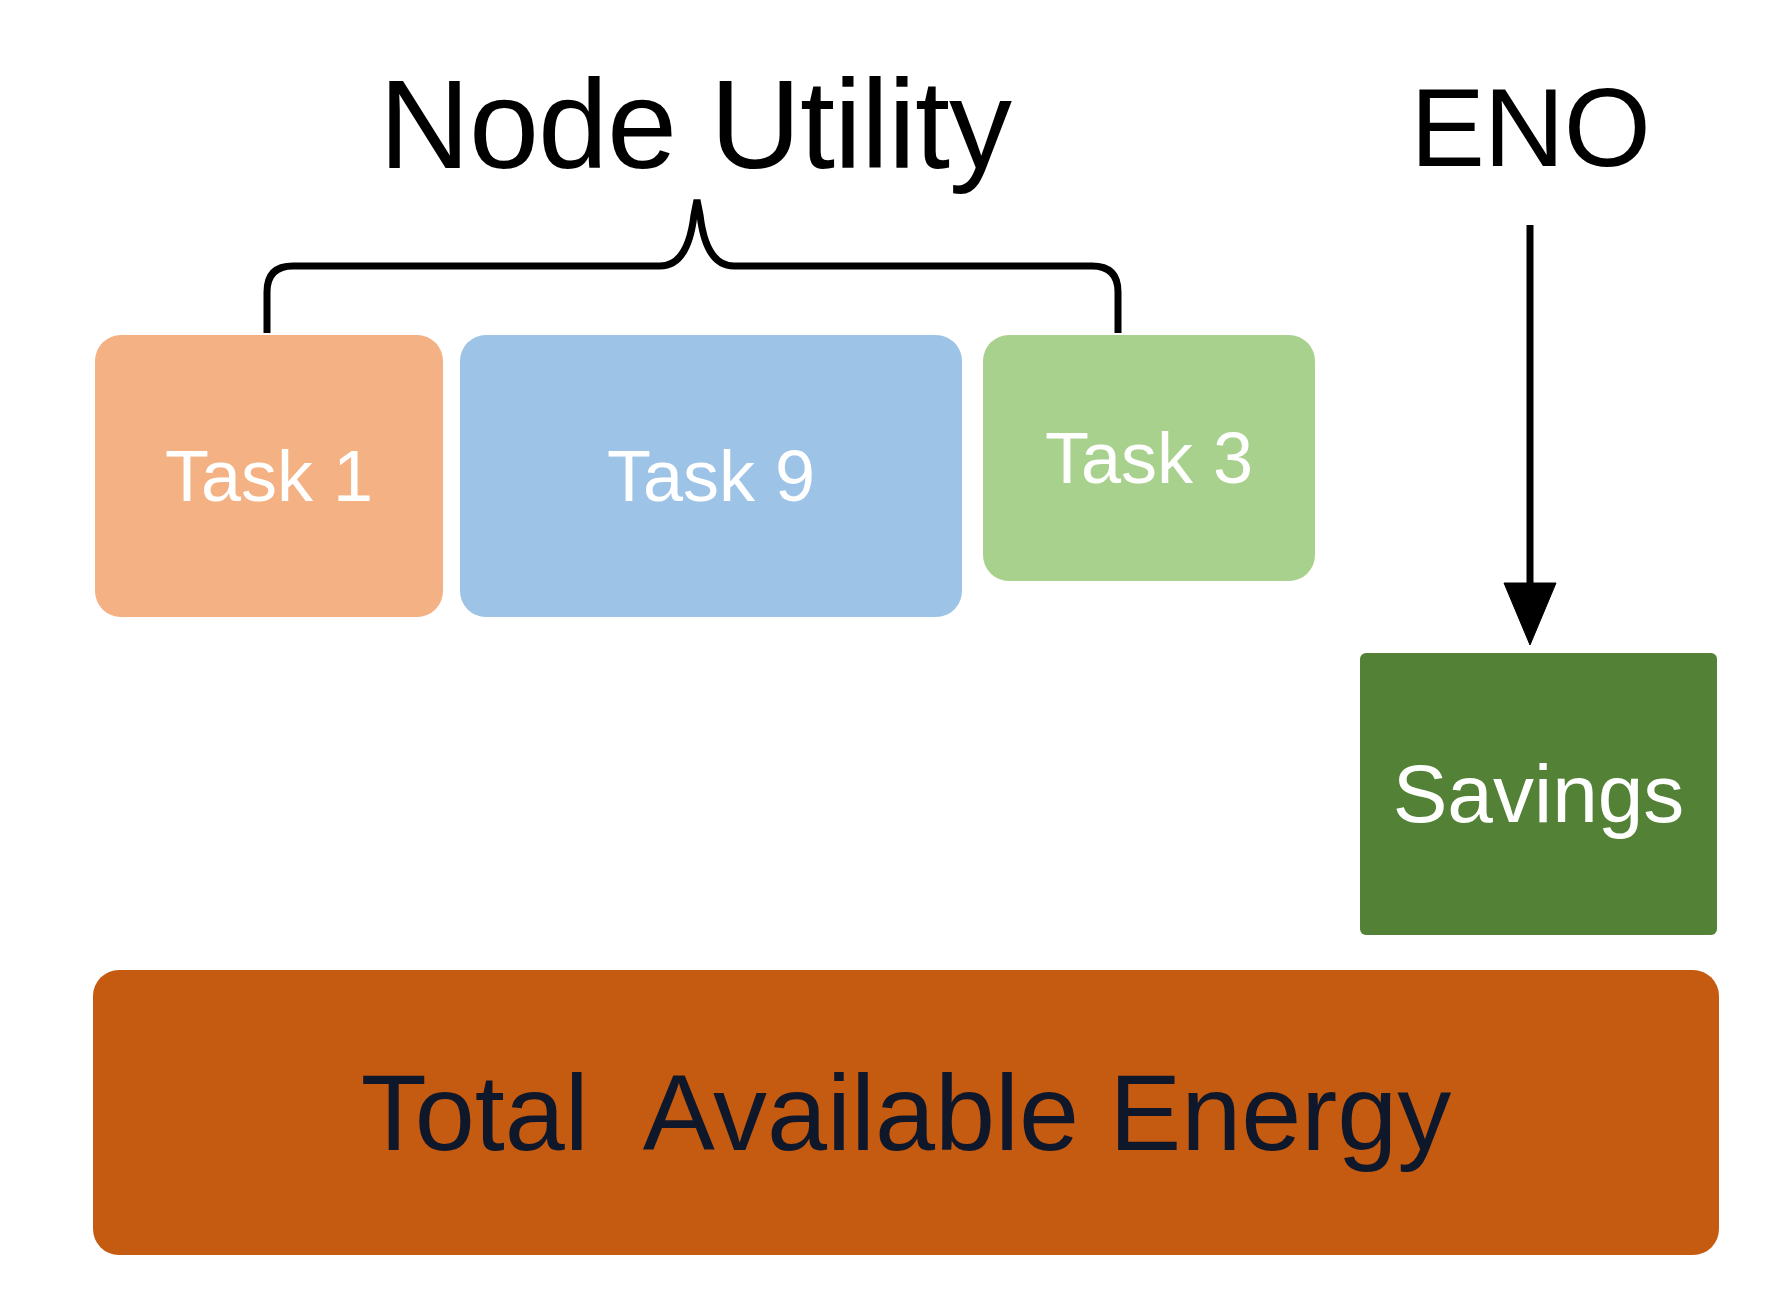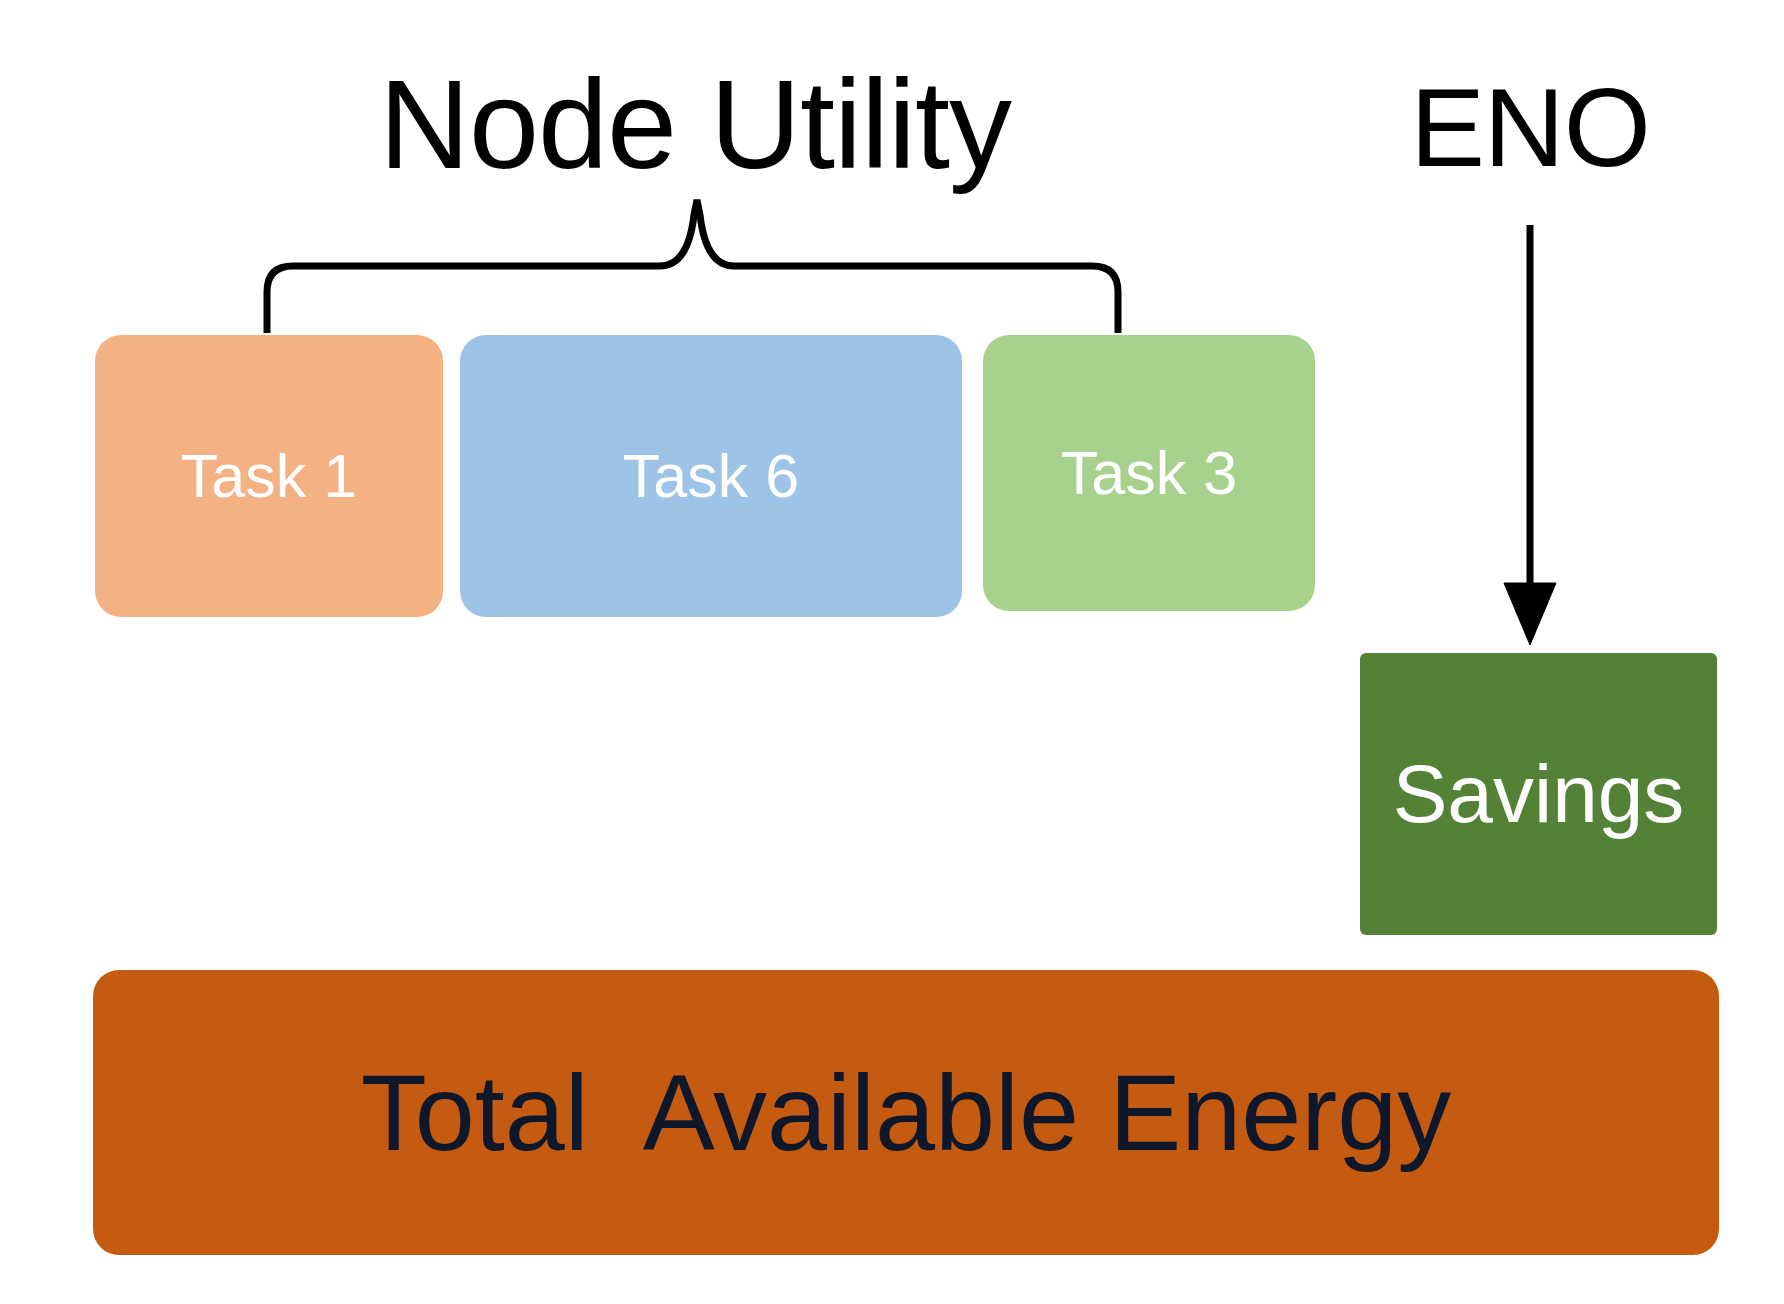--- a/index.html
+++ b/index.html
@@ -42,22 +42,22 @@
     align-items: center;
     justify-content: center;
     text-align: center;
   }
   .box .label {
     font-weight: 400;
     white-space: pre;
   }
   #task1 { left: 95px;  top: 335px; width: 348px;  height: 282px; }
   #task2 { left: 460px; top: 335px; width: 502px;  height: 282px; }
-  #task3 { left: 983px; top: 335px; width: 332px;  height: 276px; }
-  .task-label { font-size: 61px; }
+  #task3 { left: 983px; top: 335px; width: 332px;  height: 246px; }
+  .task-label { font-size: 72px; }
   #consumption { left: 93px;   top: 653px; width: 1222px; height: 282px; }
   #savings     { left: 1360px; top: 653px; width: 357px;  height: 282px; border-radius: 6px; }
   .row2-label { font-size: 82px; }
   #available   { left: 93px;   top: 970px; width: 1626px; height: 285px; }
   .available-label { font-size: 108px; }
   #graphics {
     position: absolute;
     left: 0;
     top: 0;
     width: 1784px;
@@ -80,21 +80,21 @@
 
   <div id="title" class="heading" style="color: rgb(0, 0, 0);">Node Utility</div>
 
   <div id="eno" class="heading" style="color: rgb(0, 0, 0);">ENO</div>
 
   <div id="task1" class="box" style="background: rgb(244, 177, 131);">
     <span class="label task-label" style="color: rgb(255, 255, 255);">Task 1</span>
   </div>
 
   <div id="task2" class="box" style="background: rgb(157, 195, 230);">
-    <span class="label task-label" style="color: rgb(255, 255, 255);">Task 6</span>
+    <span class="label task-label" style="color: rgb(255, 255, 255);">Task 9</span>
   </div>
 
   <div id="task3" class="box" style="background: rgb(169, 209, 142);">
     <span class="label task-label" style="color: rgb(255, 255, 255);">Task 3</span>
   </div>
 
 
   <div id="savings" class="box" style="background: rgb(83, 129, 53);">
     <span class="label row2-label" style="color: rgb(255, 255, 255);">Savings</span>
   </div>

